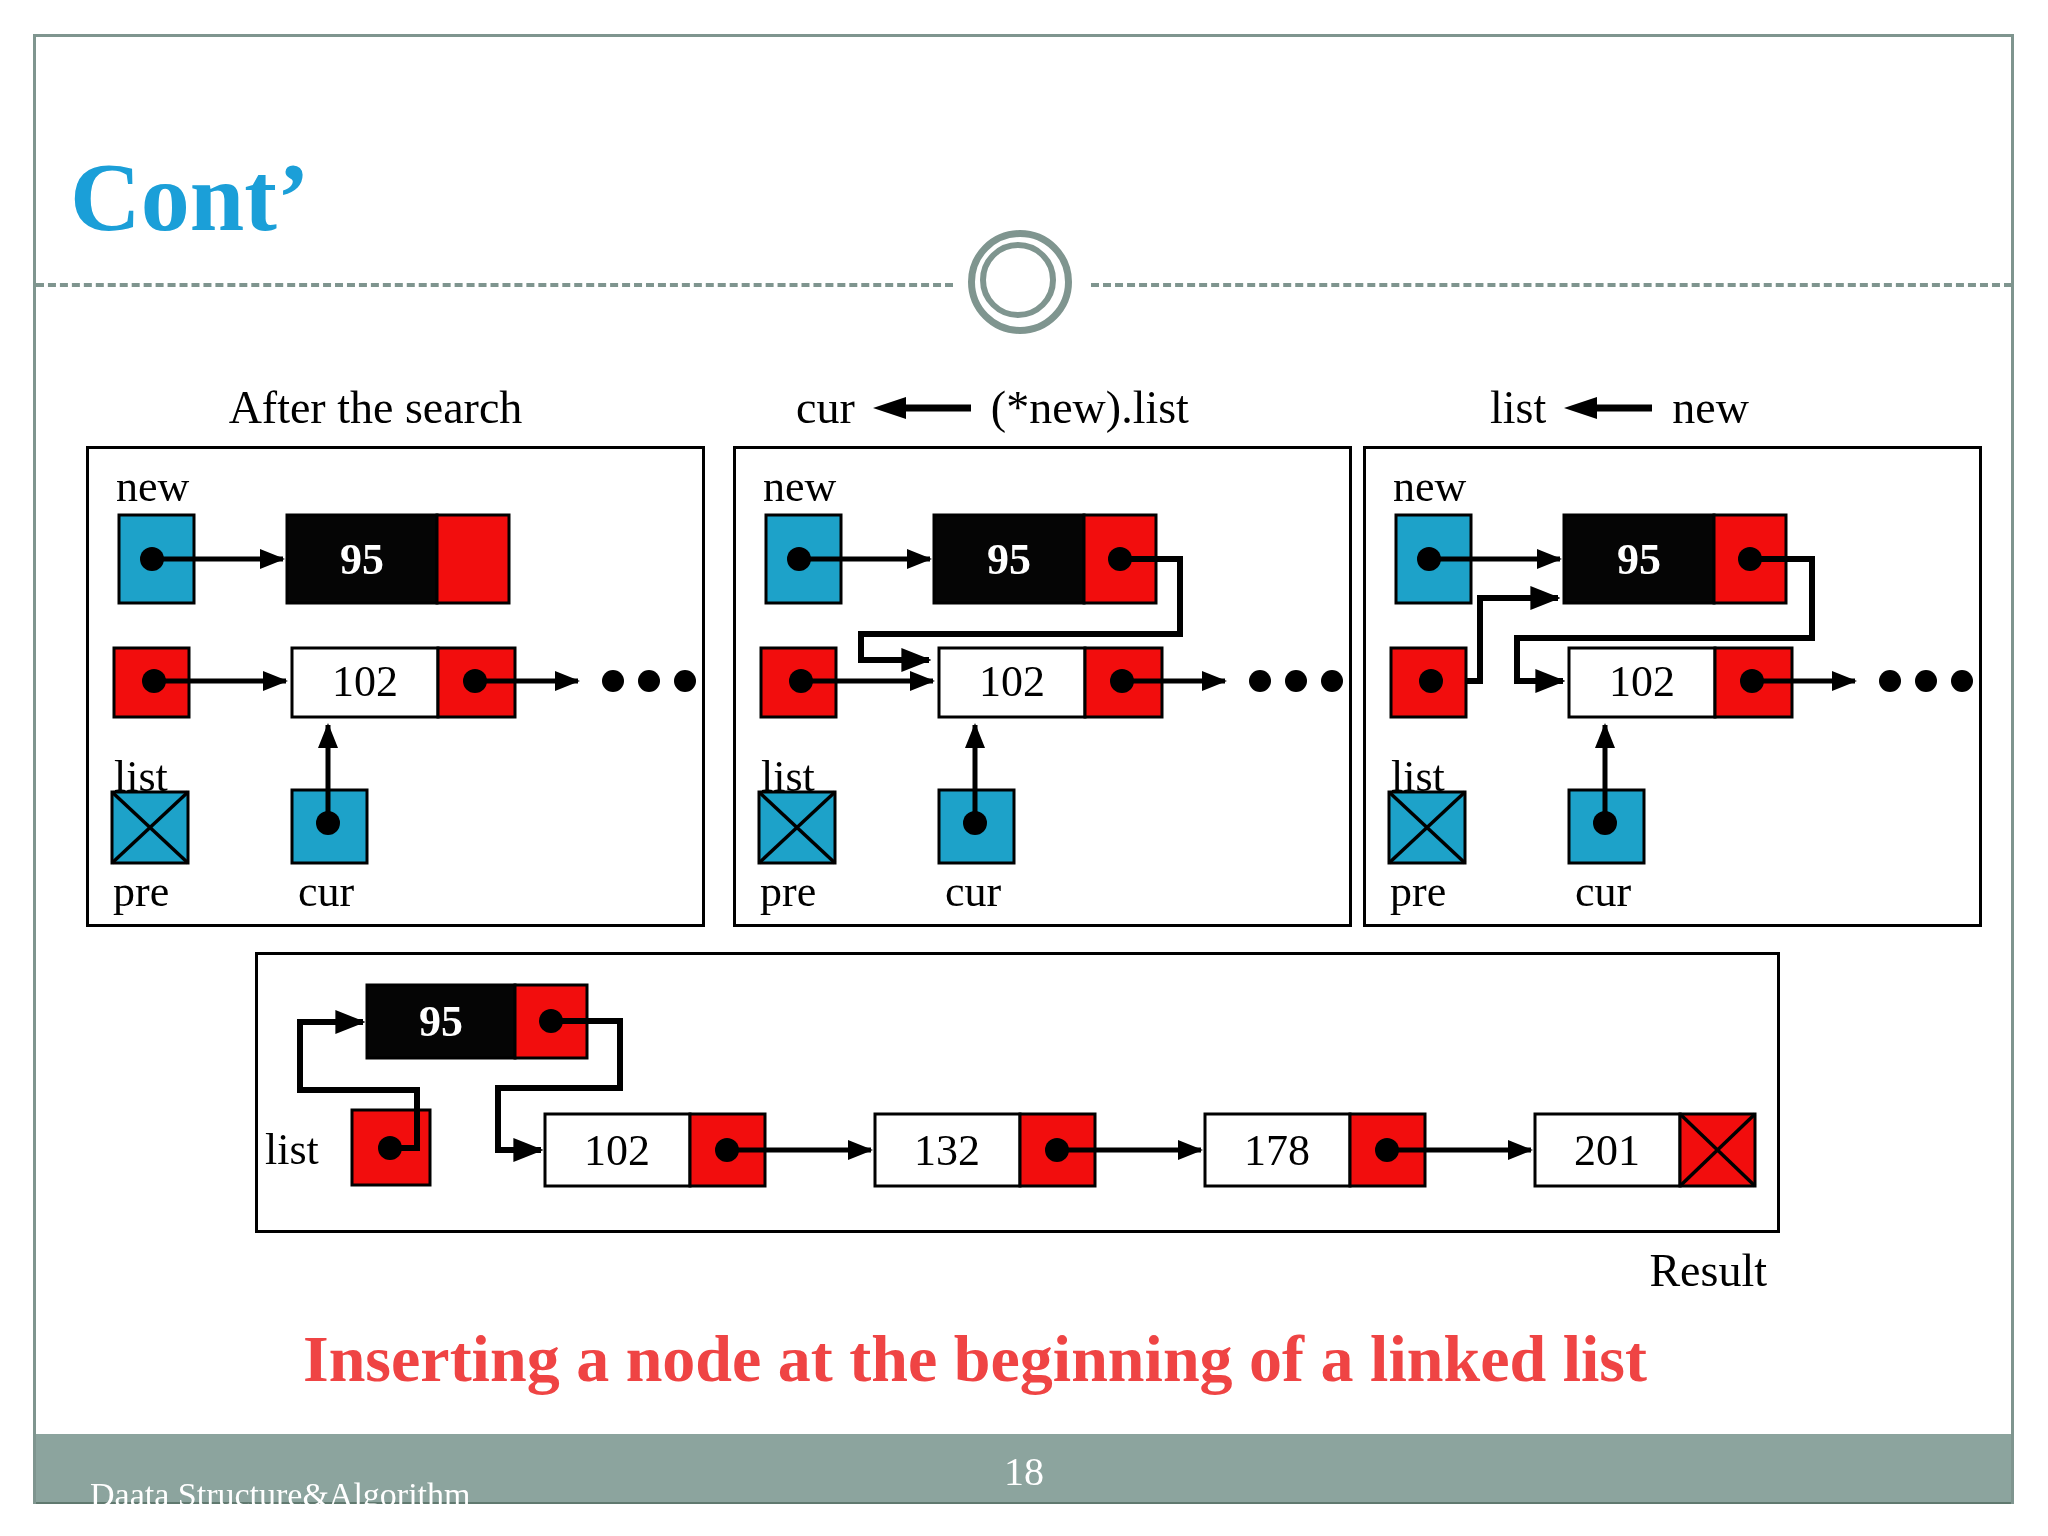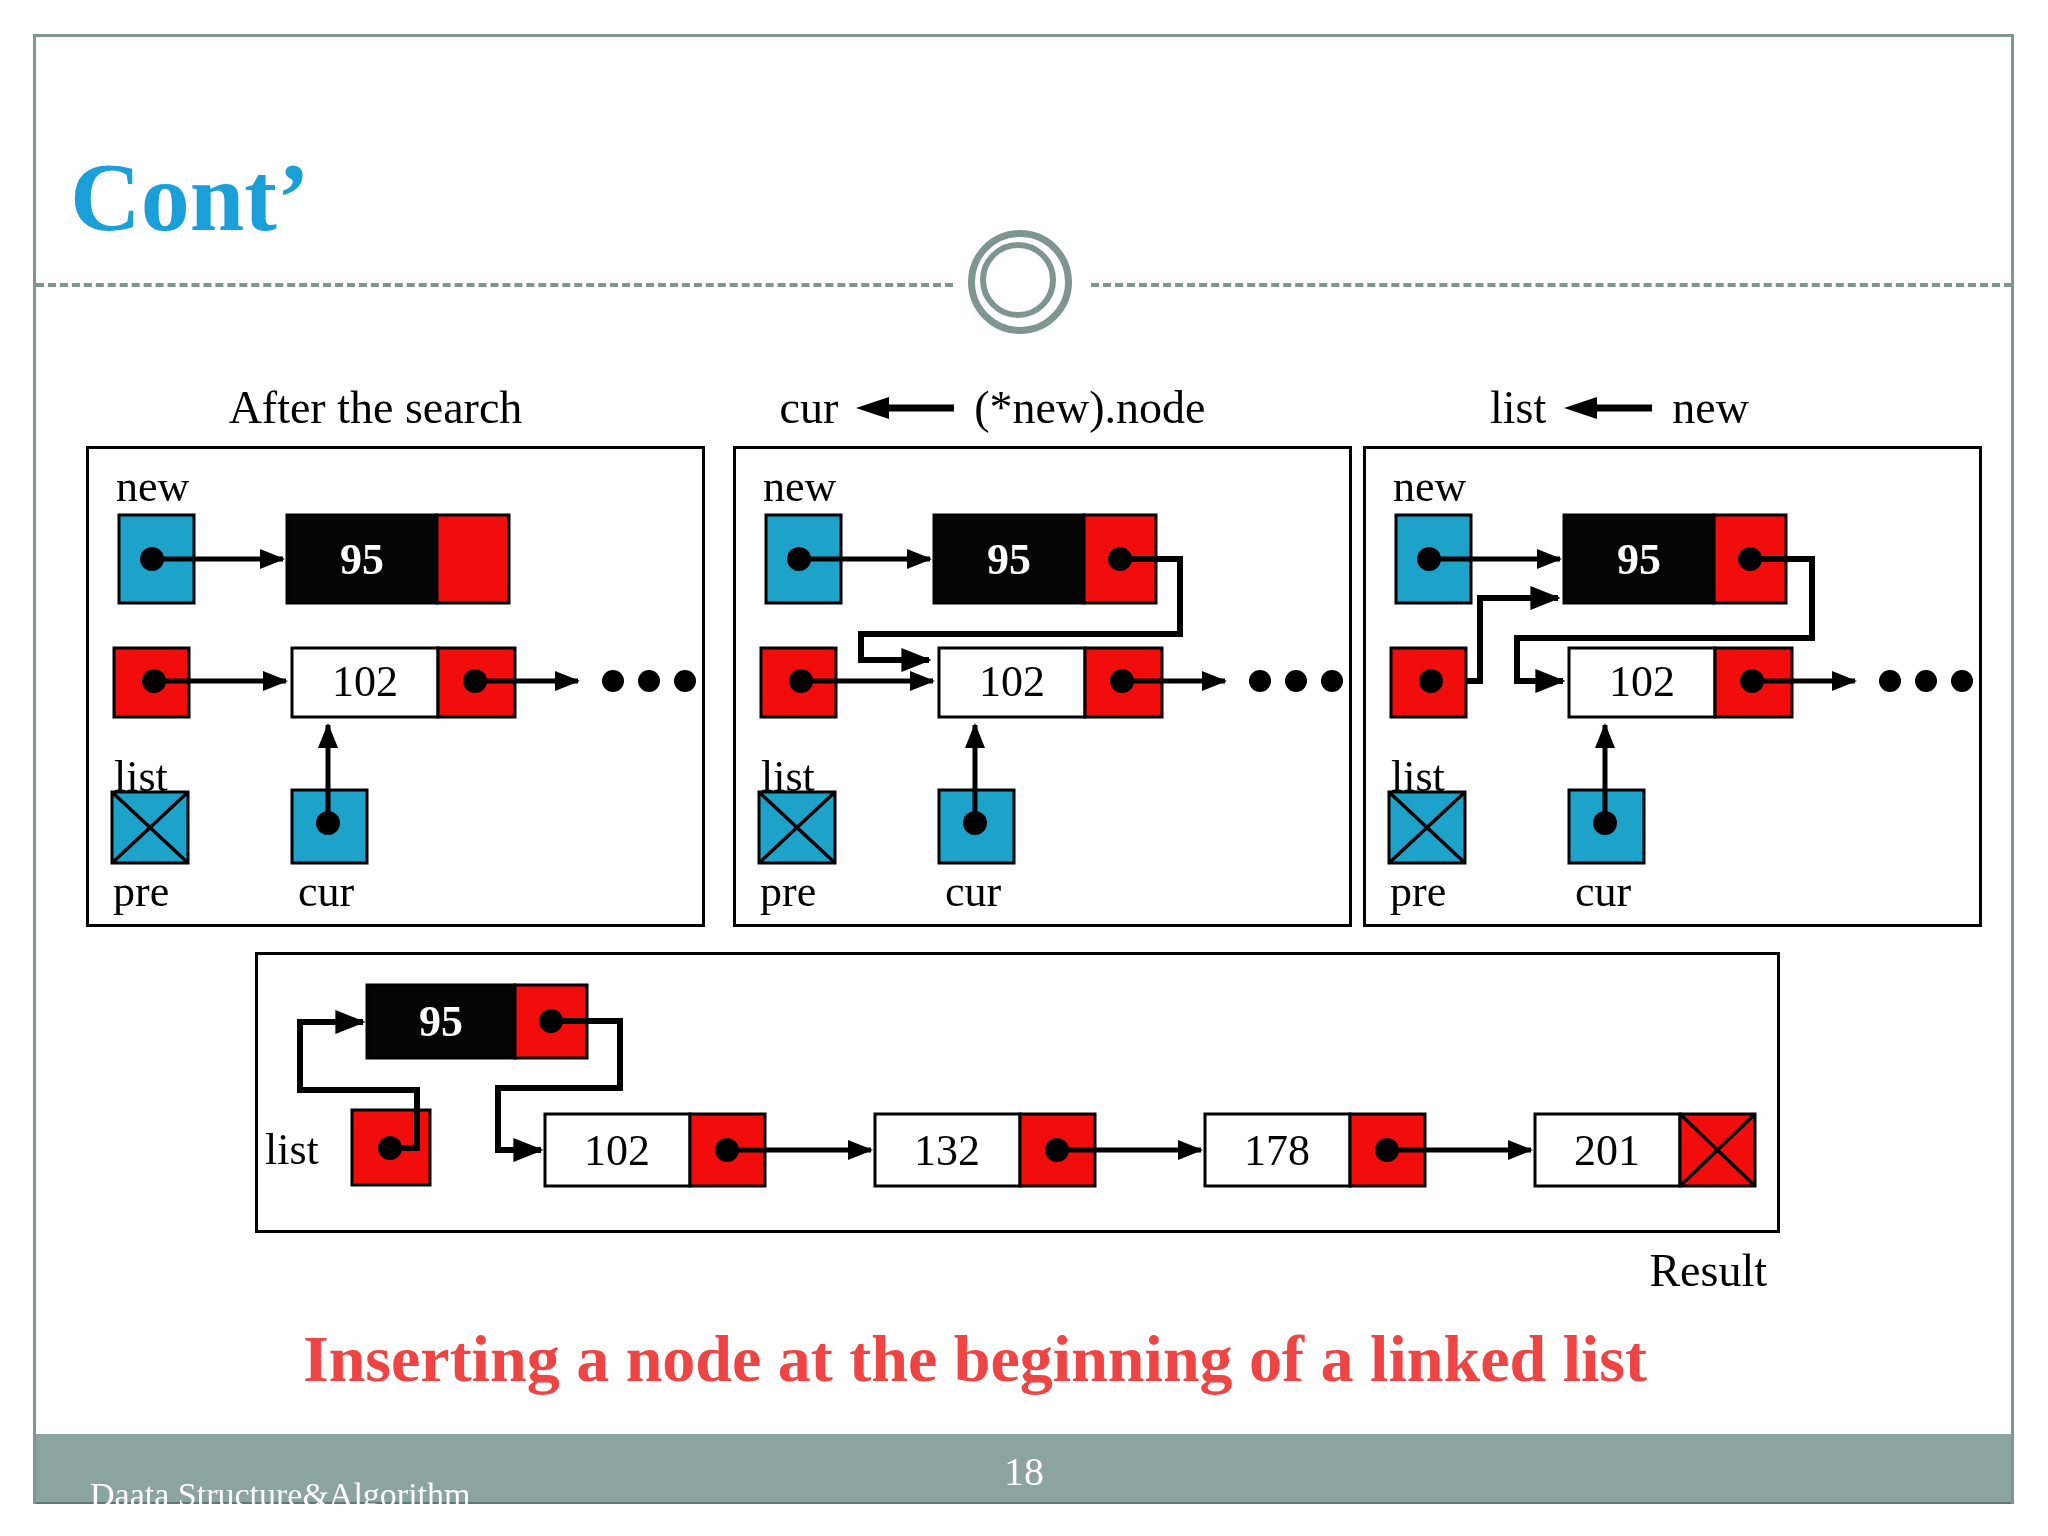--- a/index.html
+++ b/index.html
@@ -59,21 +59,21 @@
 
 <div class="abs phead" style="left:66px;width:619px;text-align:right;">
   <span>After the search</span>
 </div>
 <div class="abs phead" style="left:683px;width:619px;">
   <span>cur</span>
   <svg class="assign-arrow" width="100" height="26" viewBox="0 0 100 26">
     <polygon points="0,13 33,2 33,24" fill="#000"></polygon>
     <rect x="29" y="9.5" width="69" height="7" fill="#000"></rect>
   </svg>
-  <span>(*new).node</span>
+  <span>(*new).list</span>
 </div>
 <div class="abs phead" style="left:1310px;width:619px;">
   <span>list</span>
   <svg class="assign-arrow" width="90" height="26" viewBox="0 0 90 26">
     <polygon points="0,13 33,2 33,24" fill="#000"></polygon>
     <rect x="29" y="9.5" width="59" height="7" fill="#000"></rect>
   </svg>
   <span>new</span>
 </div>
 

